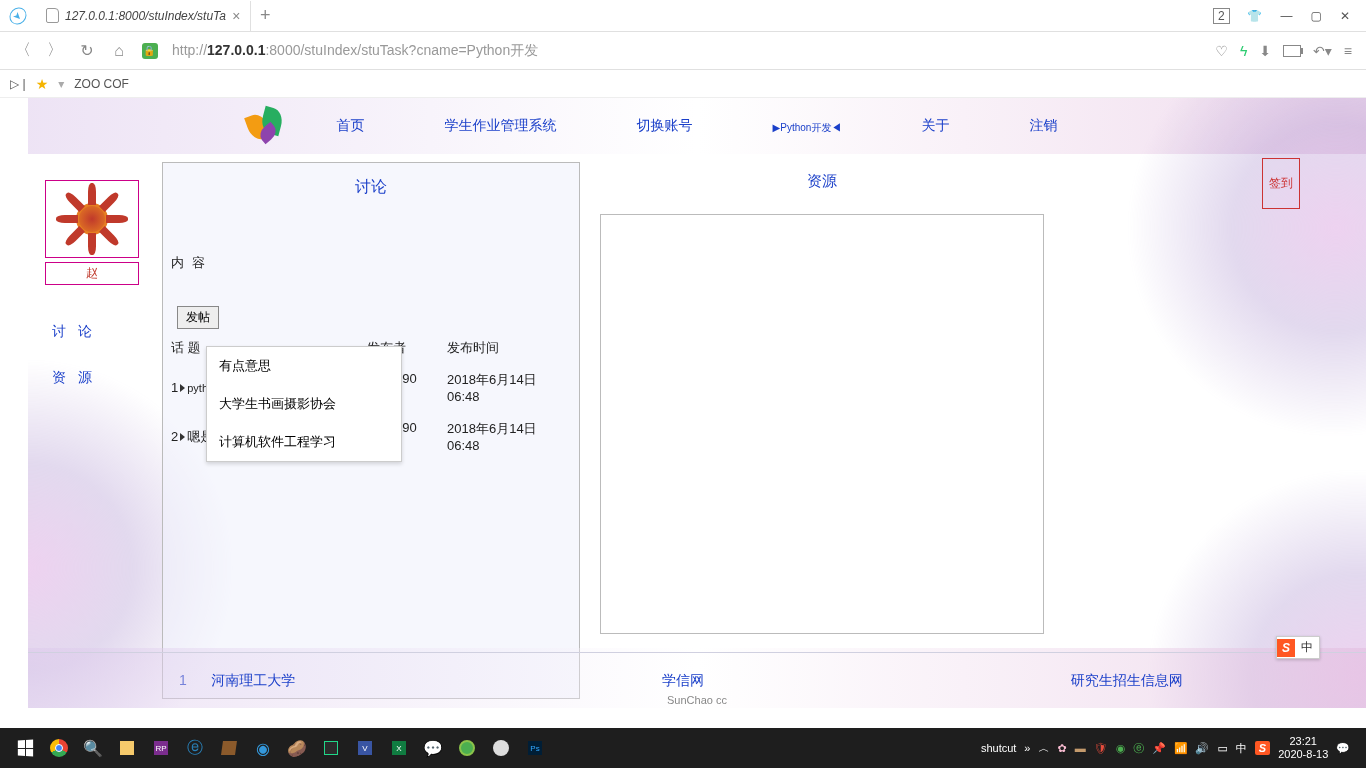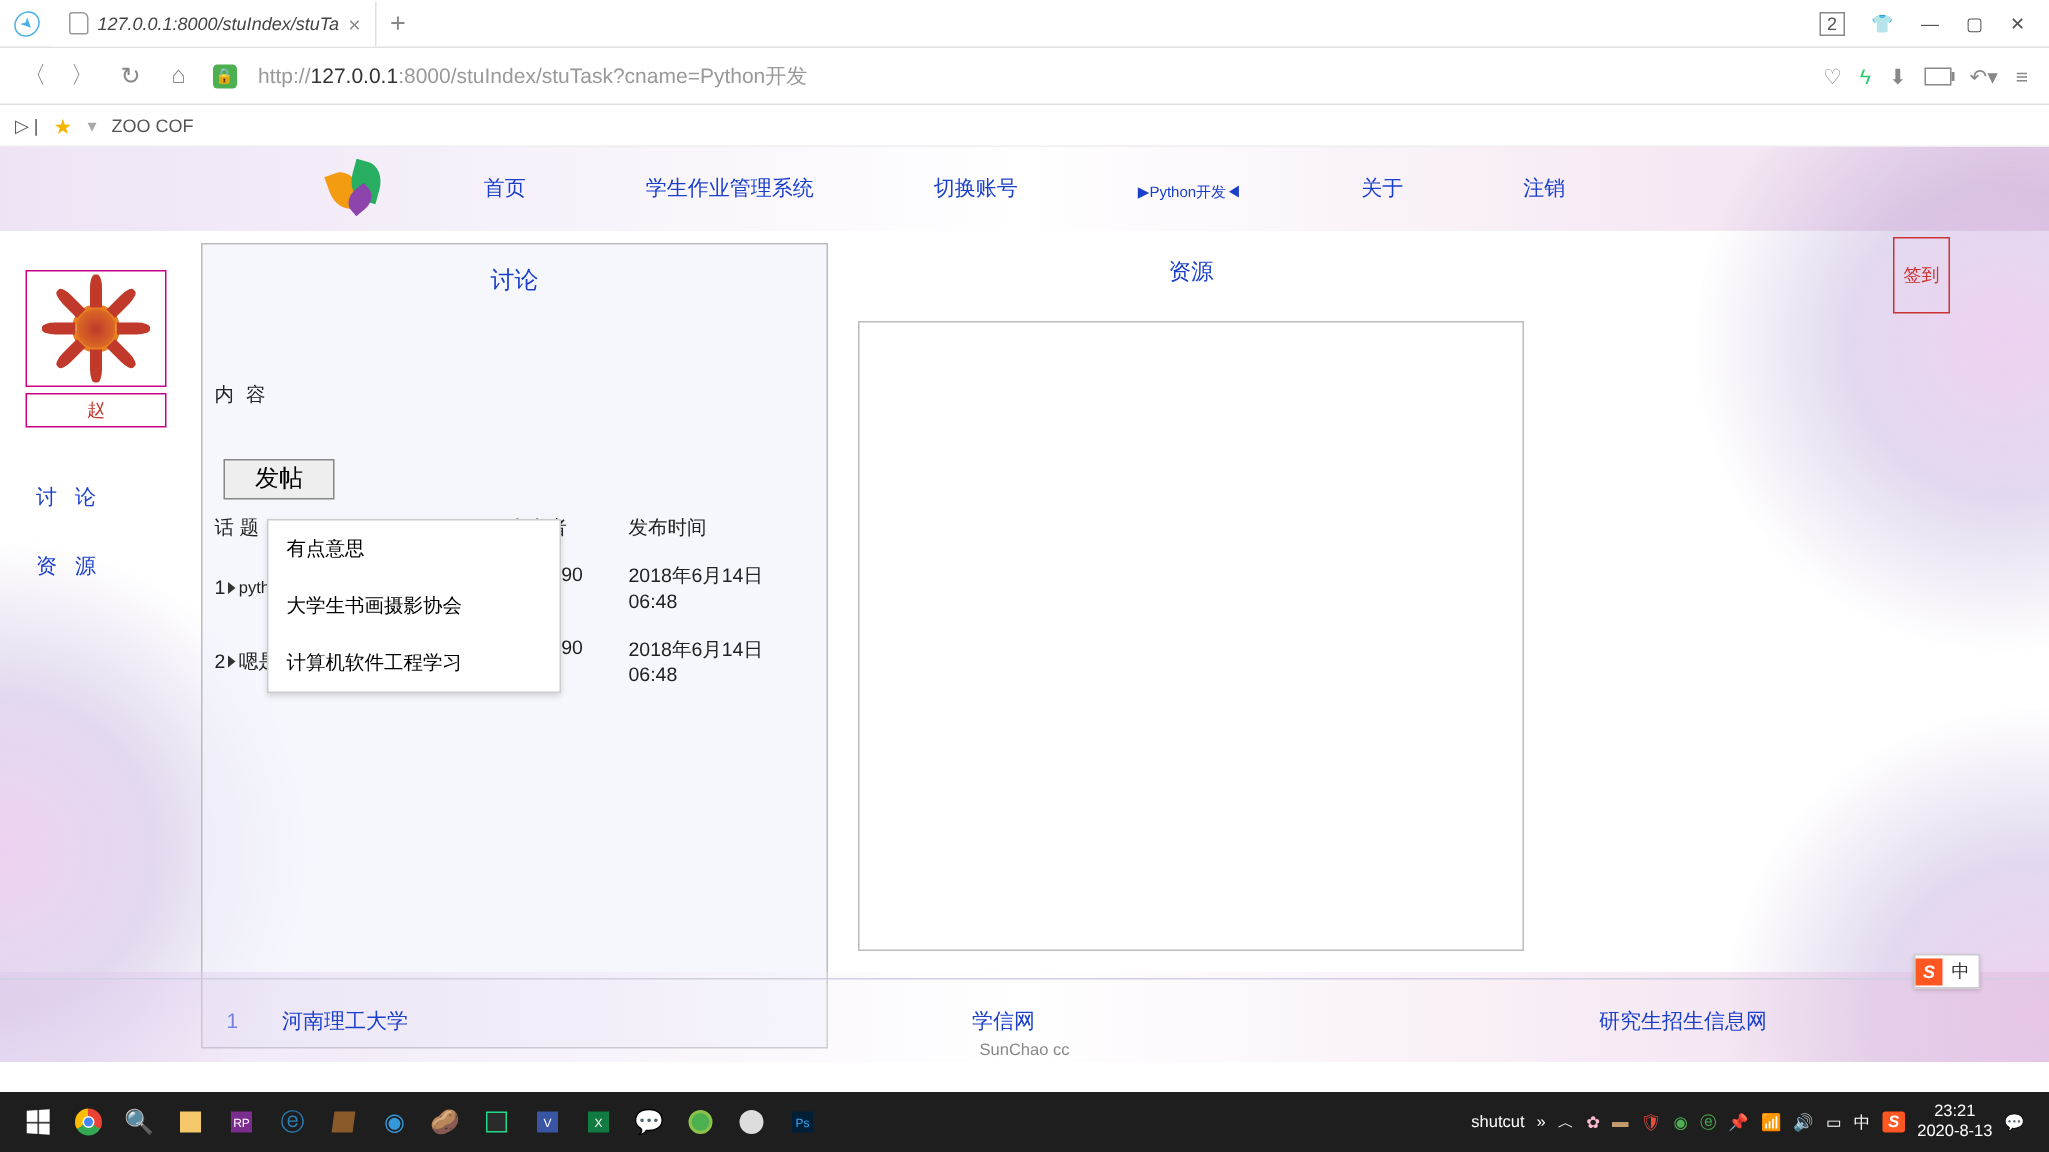--- a/index.html
+++ b/index.html
@@ -13,29 +13,29 @@
 .ficon { width:13px; height:15px; border:1px solid #999; border-radius:2px 4px 2px 2px; }
 .tabclose { color:#888; margin-left:auto; font-size:14px; }
 .plus { width:28px; text-align:center; color:#888; font-size:18px; }
 .winctrls { margin-left:auto; display:flex; gap:18px; padding-right:16px; color:#555; font-size:12px; align-items:center; }
 .winctrls span { cursor:default; }
 
 .addrbar { height:38px; display:flex; align-items:center; padding:0 14px; gap:14px; border-bottom:1px solid #e0e0e0; }
 .nav-ico { color:#888; font-size:16px; width:18px; text-align:center; }
 .lock { width:16px; height:16px; background:#4caf50; border-radius:3px; color:#fff; font-size:10px; display:flex; align-items:center; justify-content:center; }
 .url { flex:1; font-size:14px; color:#999; }
-.url b { color:#333; font-weight:400; }
+.url b { color:#333; font-weight:700; }
 .rcluster { display:flex; gap:12px; align-items:center; color:#888; font-size:14px; }
 .bolt { color:#2ecc71; }
 
 .bmbar { height:28px; display:flex; align-items:center; padding:0 10px; gap:10px; font-size:12px; color:#555; border-bottom:1px solid #eee; }
 .star { color:#f5b400; font-size:14px; }
 
 
-.page { position:relative; height:610px; overflow:hidden; }
+.page { position:relative; height:610px; overflow:hidden;margin-left:28px; }
 .bgdeco { position:absolute; width:420px; height:420px; border-radius:50%; background:radial-gradient(circle,rgba(226,180,230,.6),rgba(160,130,200,.3),transparent 70%); filter:blur(2px); }
 .bg1 { left:-210px; top:260px; }
 .bg2 { right:-180px; top:-80px; }
 .bg3 { right:-200px; bottom:-180px; }
 .bgbar { position:absolute; left:0; right:0; height:56px; background:linear-gradient(90deg,rgba(220,200,235,.5),rgba(255,255,255,.3),rgba(225,185,220,.5)); }
 .bgnavbar { top:0; }
 .bgfoot { bottom:0; height:60px; }
 
 .topnav { position:relative; height:56px; display:flex; align-items:center; justify-content:center; gap:80px; font-size:14px; }
 .topnav a { color:#1a3fc9; text-decoration:none; }
@@ -57,21 +57,21 @@
 .leftnav div { color:#1a3fc9; font-size:14px; padding:14px 0; letter-spacing:12px; padding-left:24px; text-align:left; }
 
 .midpanel { width:418px; border:1px solid #bbb; background:rgba(240,242,252,.6); margin-left:6px; position:relative; }
 .panhdr { text-align:center; color:#1a3fc9; font-size:16px; padding:14px; font-weight:500; }
 .frm { padding:0 8px; font-size:13px; color:#222; }
 .frow { display:flex; align-items:flex-start; margin-bottom:6px; }
 .flabel { width:56px; letter-spacing:8px; padding-top:2px; }
 .tinput { width:150px; height:22px; border:1.5px solid #1869d6; padding:1px 4px; font-size:12px; }
 .tinput::placeholder { color:#aaa; }
 .tarea { width:196px; height:48px; border:1px solid #888; resize:both; }
-.postbtn { border:1px solid #888; background:#eee; padding:2px 20px; font-size:16px; margin-left:6px; }
+.postbtn { border:1px solid #888; background:#eee; padding:2px 8px; font-size:12px; margin-left:6px; }
 
 .autodd { position:absolute; left:178px; top:248px; width:196px; background:#fff; border:1px solid #ccc; box-shadow:0 2px 4px rgba(0,0,0,.15); z-index:20; font-size:13px; }
 .autodd div { padding:10px 12px; }
 
 .tbl { font-size:13px; padding:0 8px; margin-top:4px; }
 .thdr { display:flex; padding:6px 0; color:#222; }
 .trow { display:flex; padding:8px 0; color:#222; }
 .c1 { width:196px; display:flex; align-items:center; }
 .c2 { width:80px; }
 .c3 { width:120px; }

